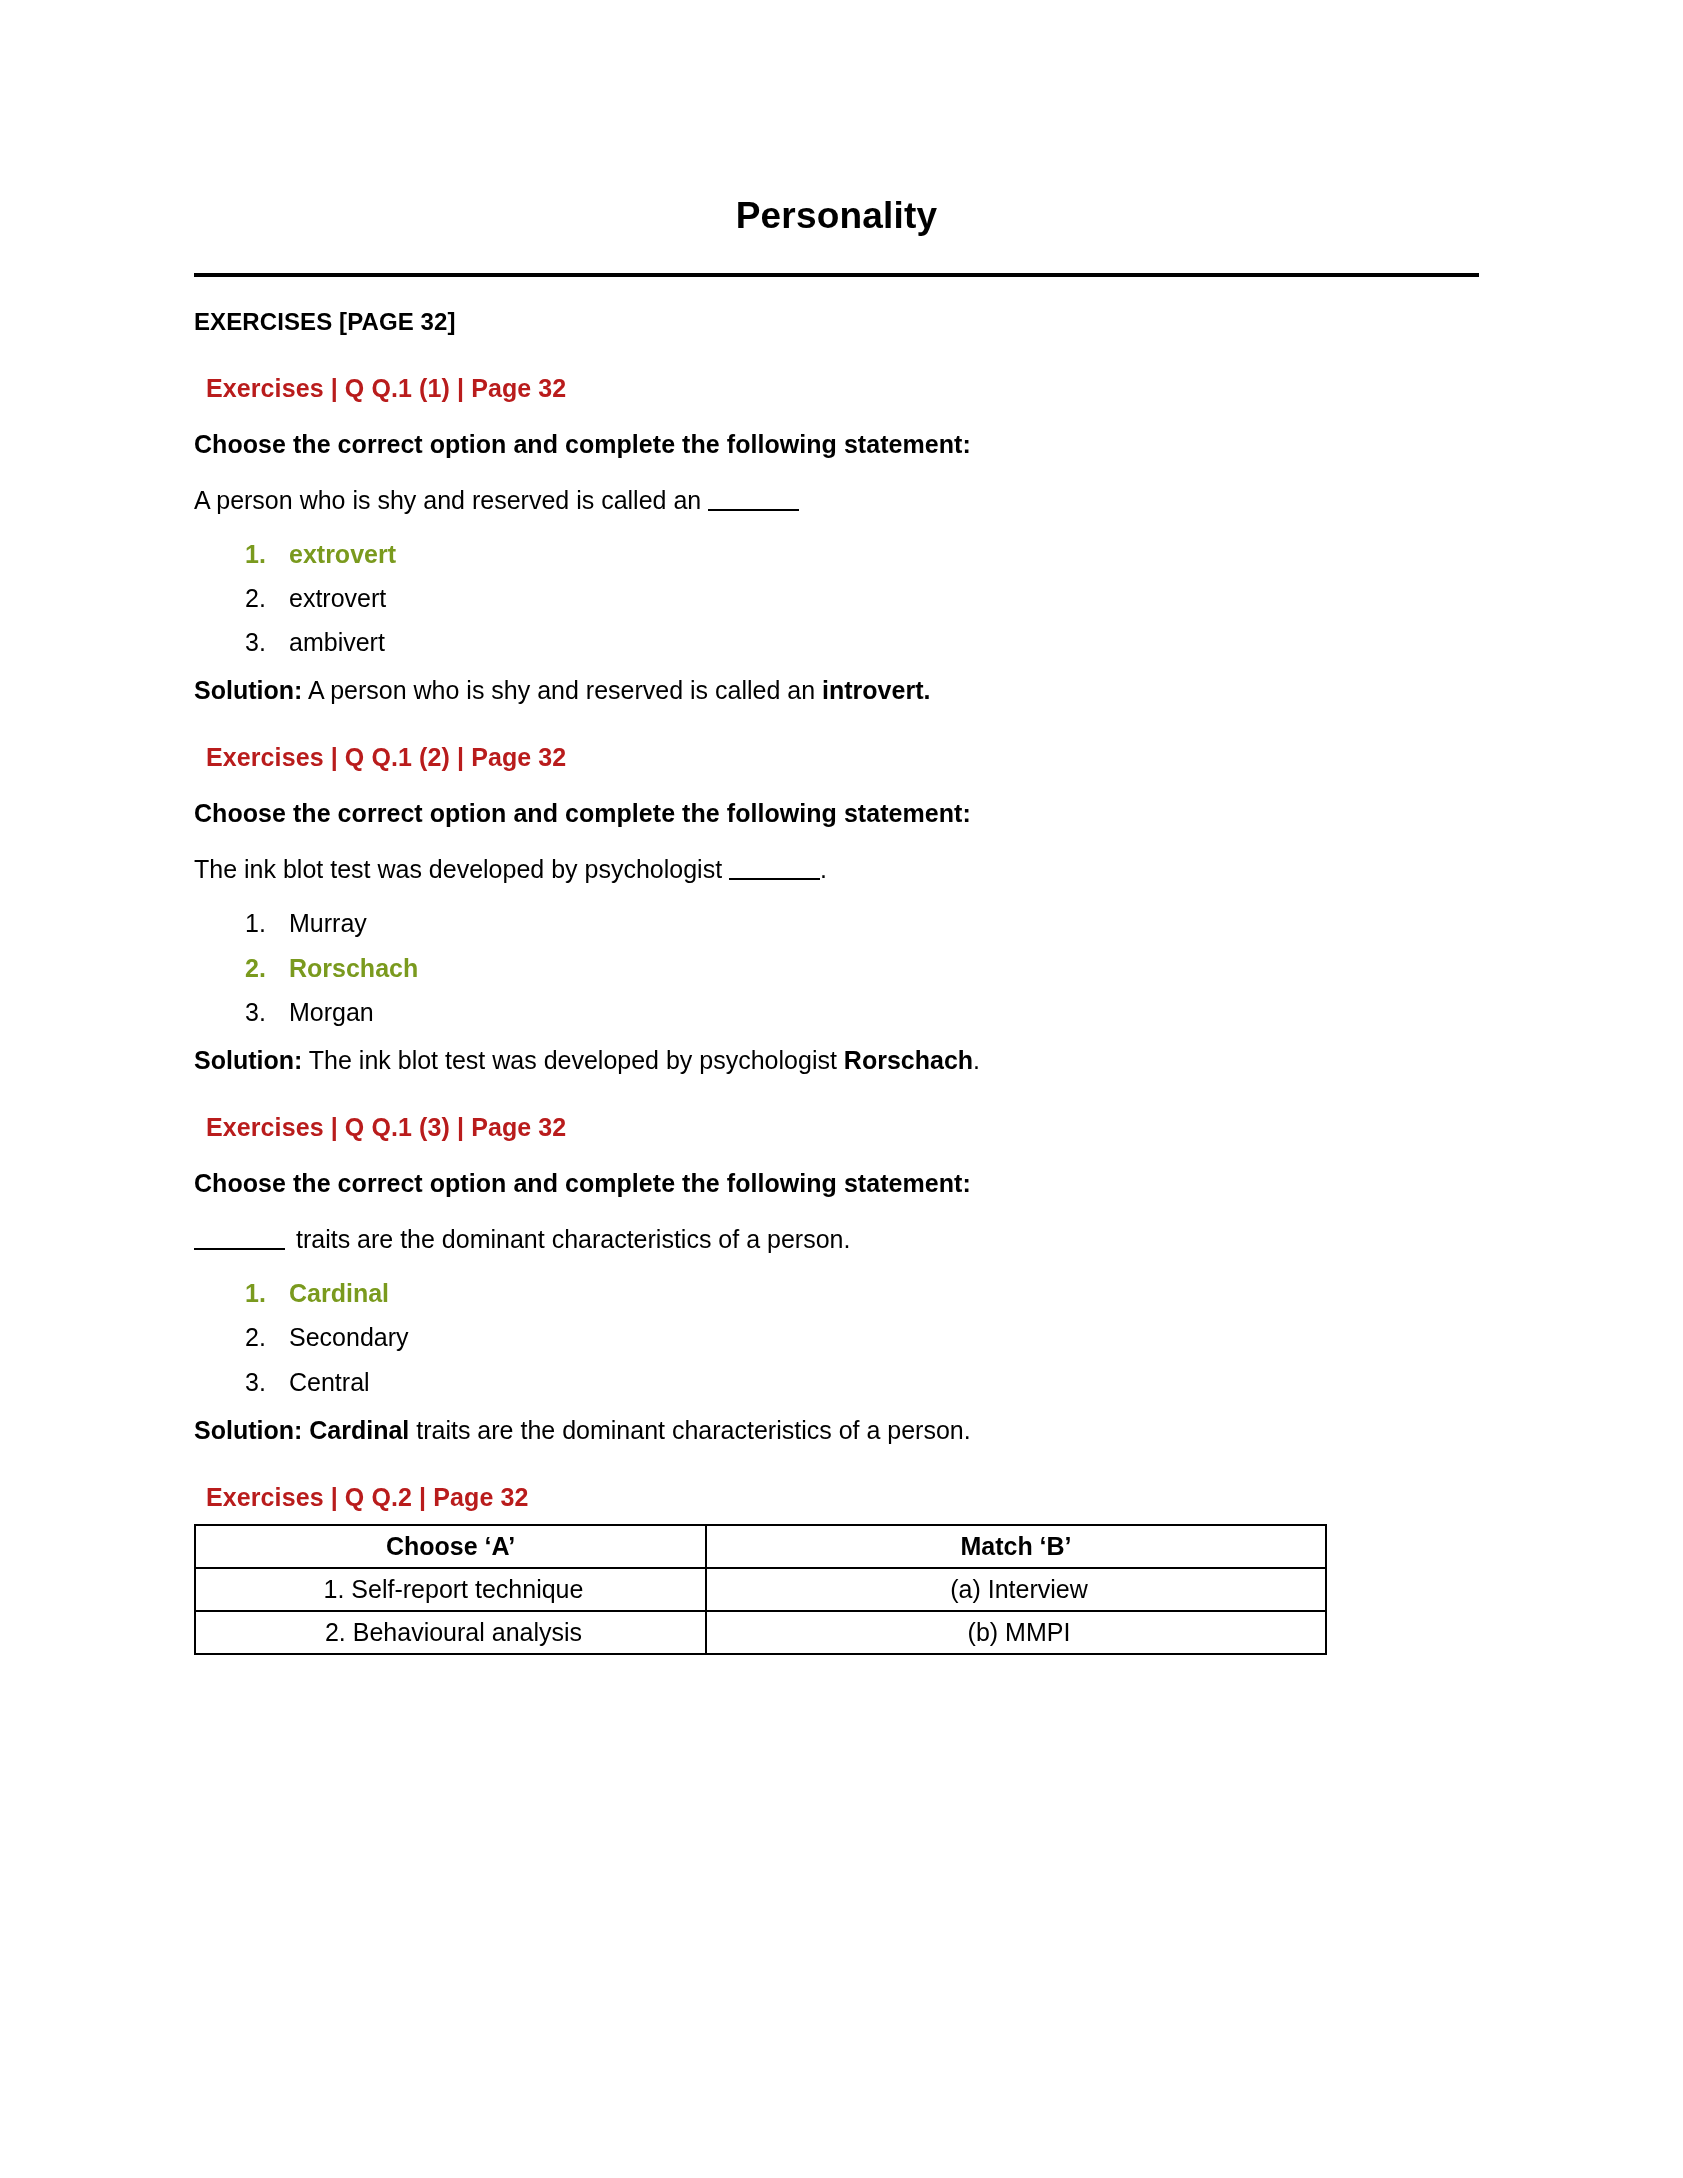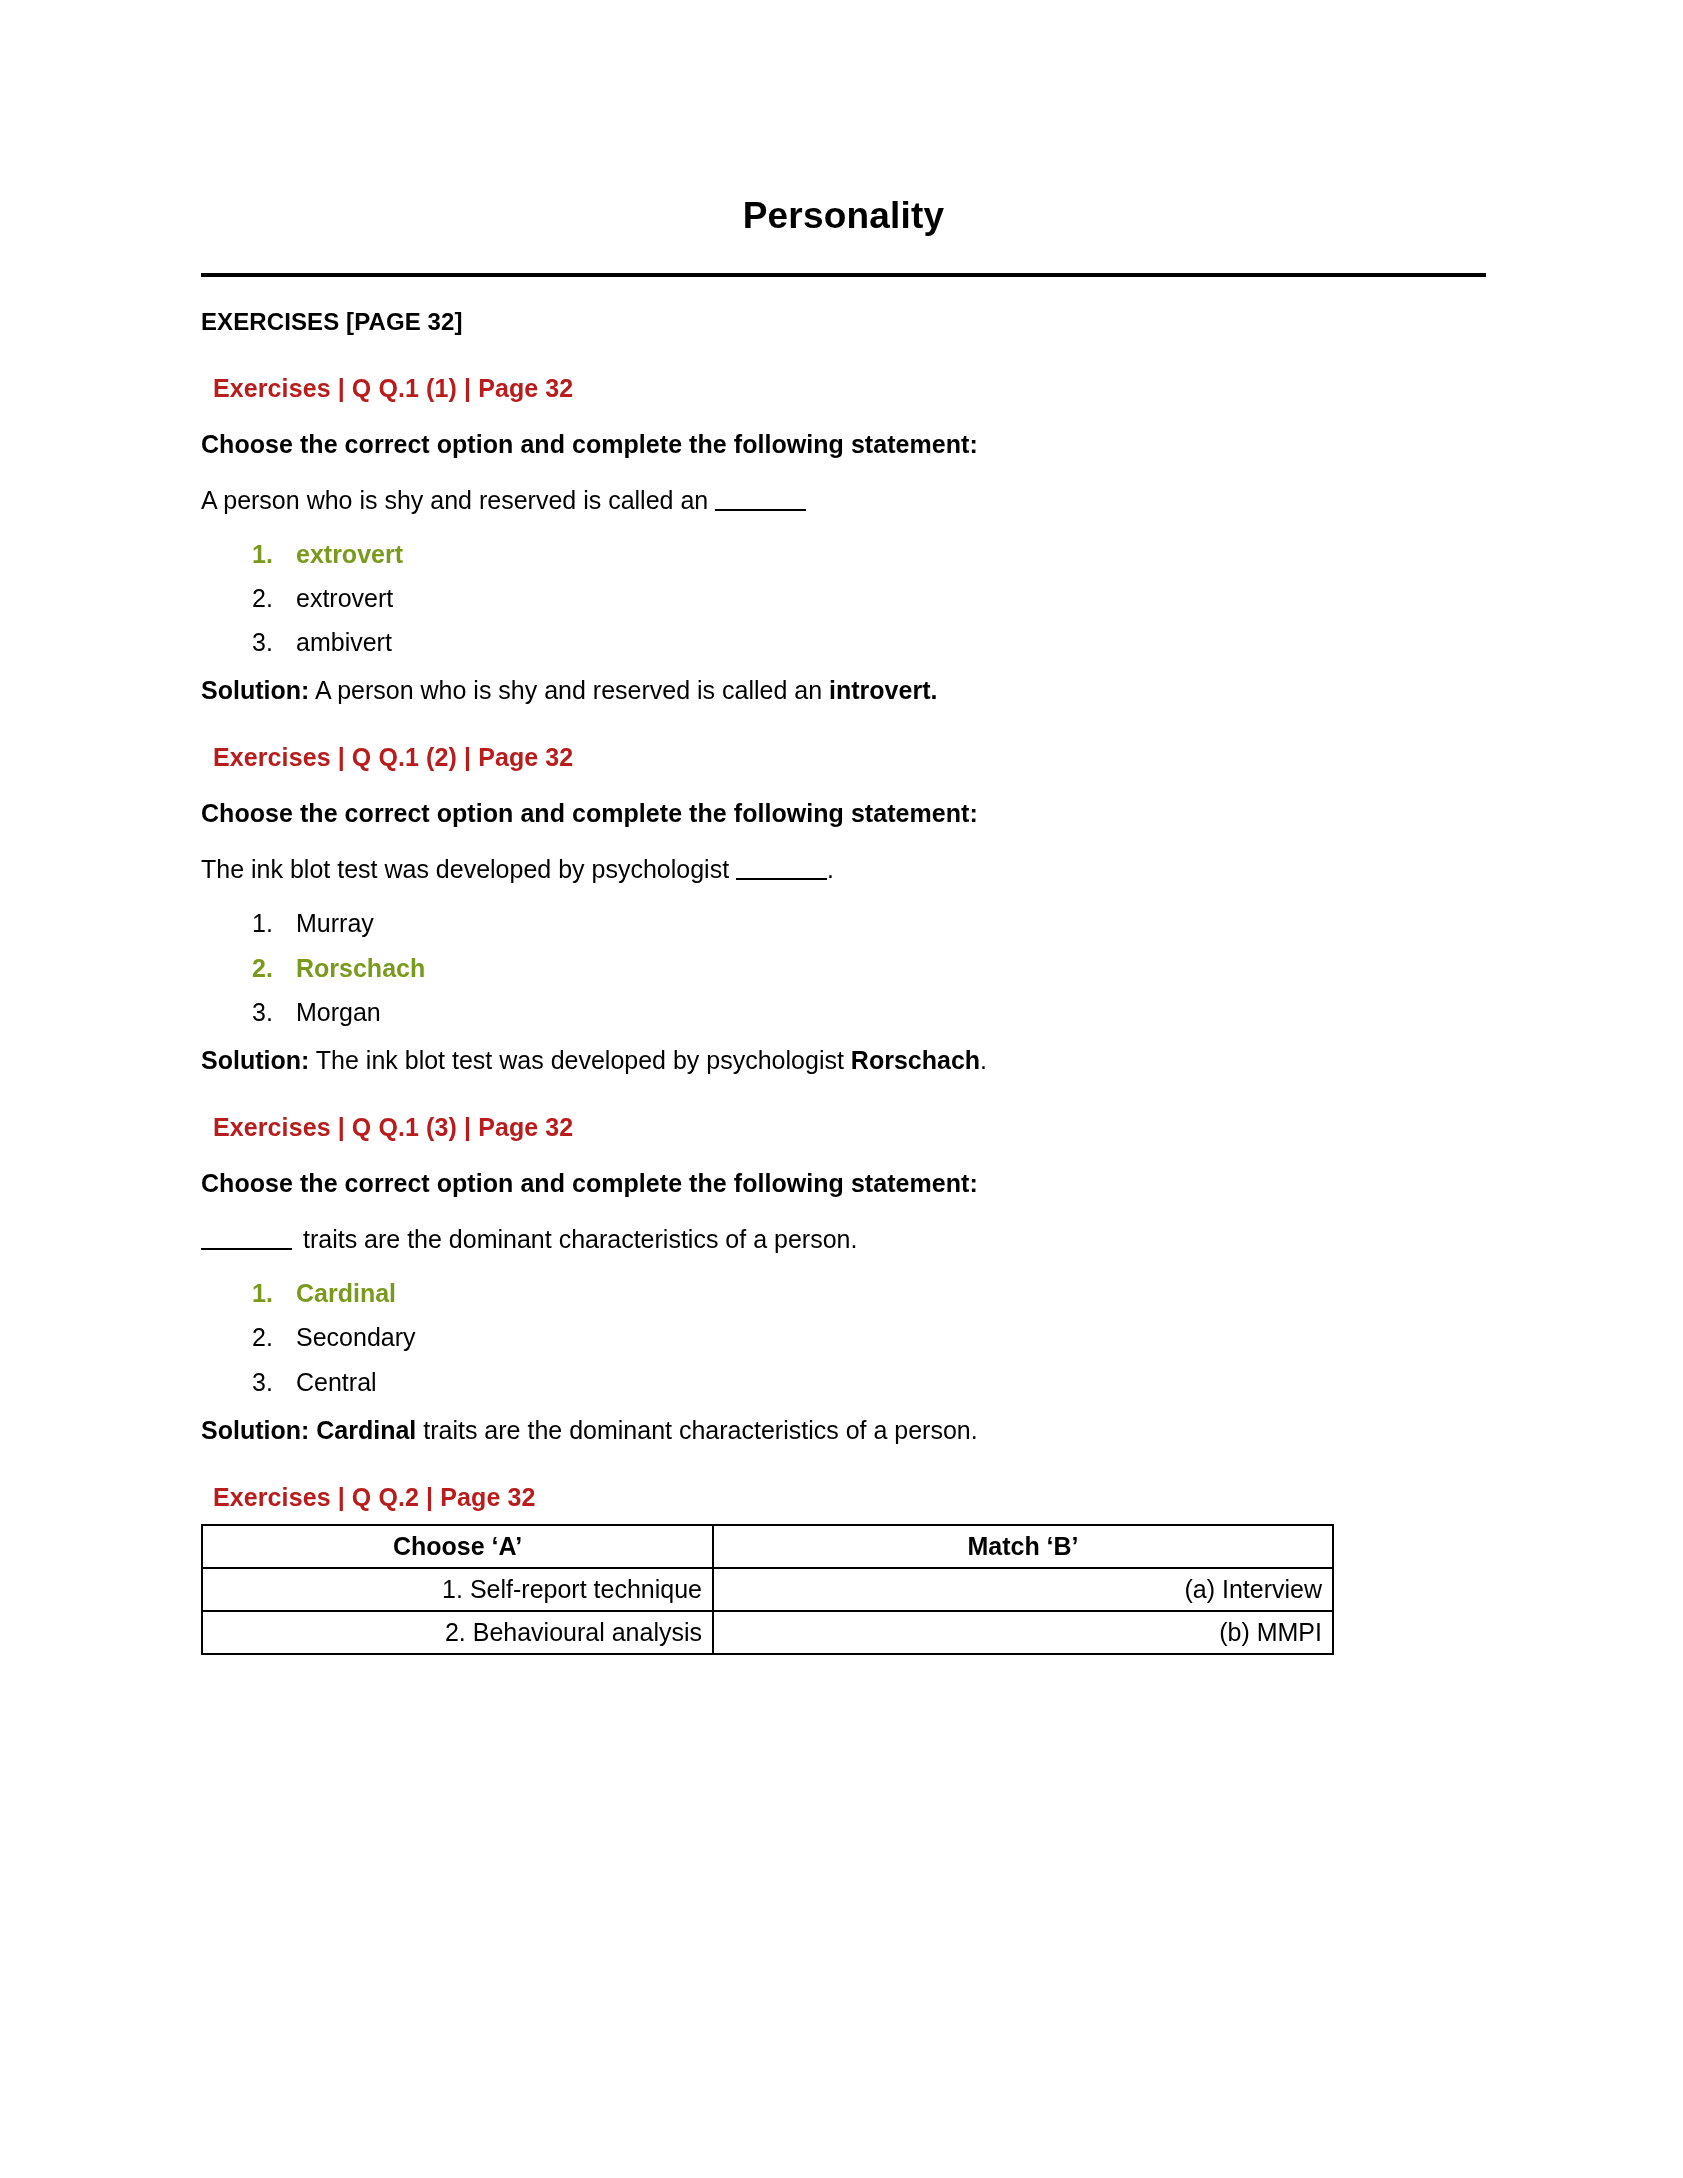--- a/index.html
+++ b/index.html
@@ -19,21 +19,21 @@
     position: relative;
     width: 1683px;
     height: 2178px;
     box-sizing: border-box;
     padding: 0;
     background: #fff;
   }
 
   .content {
     position: absolute;
-    left: 201px;
+    left: 194px;
     top: 0;
     width: 1285px;
   }
 
   
   .doc-title {
     text-align: center;
     font-size: 37px;
     font-weight: bold;
     letter-spacing: 0.2px;
@@ -154,21 +154,21 @@
     font-size: 25px;
     padding: 6px 10px;
     height: 42px;
     box-sizing: border-box;
   }
   table.match-table th {
     text-align: center;
     font-weight: bold;
   }
   table.match-table td {
-    text-align: right;
+    text-align: center;
     font-weight: normal;
     padding-left: 16px;
   }
   table.match-table col.col-a { width: 511px; }
   table.match-table col.col-b { width: 620px; }
 </style>
 </head>
 <body>
 
 <div class="page">

